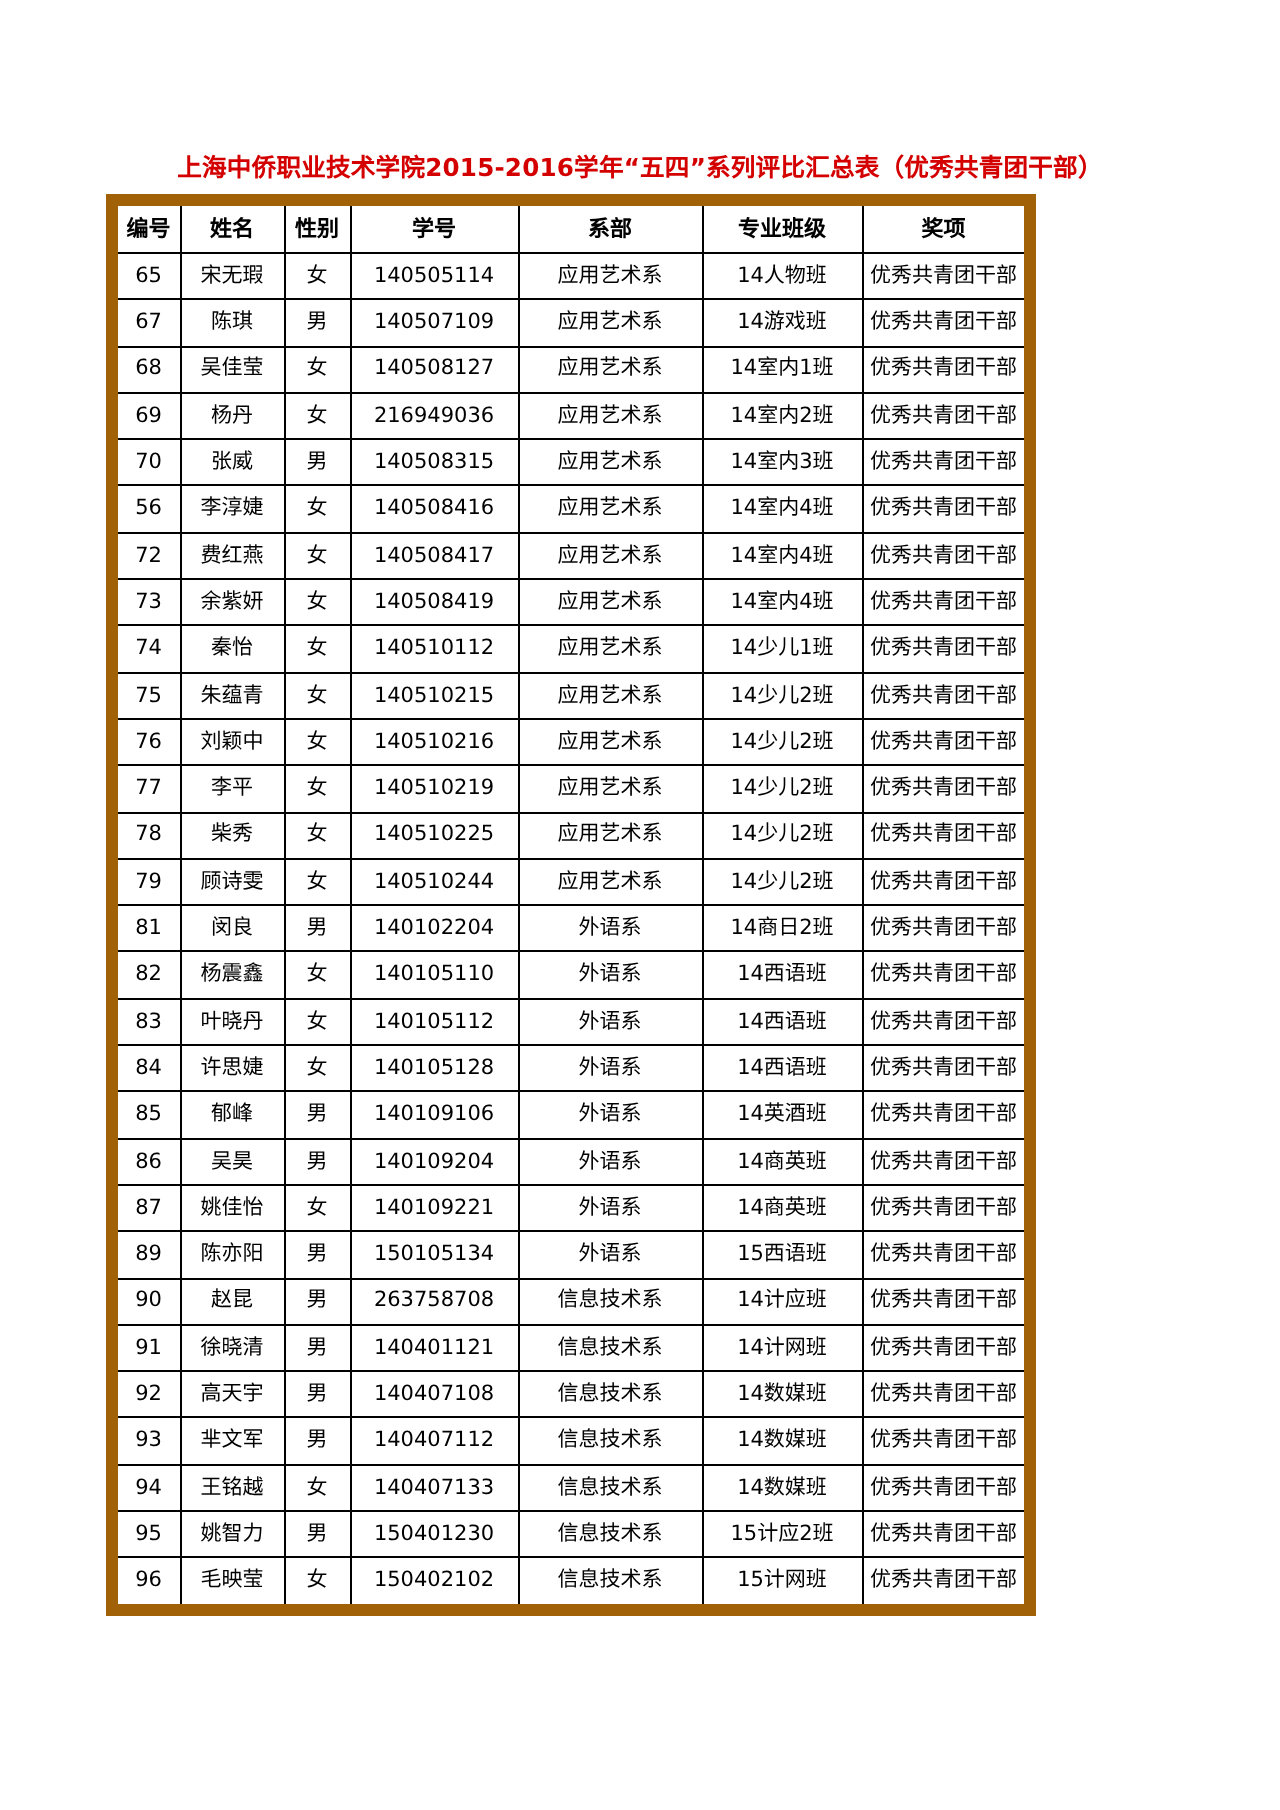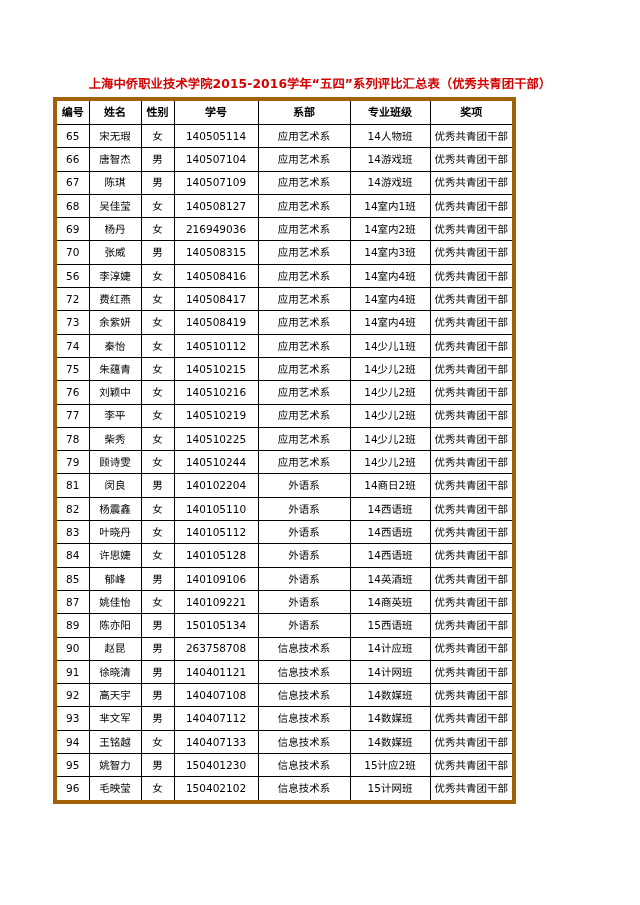--- a/index.html
+++ b/index.html
@@ -38,21 +38,21 @@
   .table-wrap {
     position: absolute;
     left: 53px;
     top: 97px;
     width: 459px;
   }
   table.summary {
     border-collapse: collapse;
     width: 459px;
     table-layout: fixed;
-    border: 4px solid #a16207;
+    border: 6px solid #a16207;
   }
   table.summary td, table.summary th {
     border: 1px solid #000000;
     padding: 0;
     height: 22.3px;
     text-align: center;
     vertical-align: middle;
     font-size: 10.5px;
     font-weight: normal;
     line-height: 1;
@@ -105,29 +105,20 @@
           <tr>
             <td>65</td>
             <td>宋无瑕</td>
             <td>女</td>
             <td>140505114</td>
             <td>应用艺术系</td>
             <td>14人物班</td>
             <td>优秀共青团干部</td>
           </tr>
           <tr>
-            <td>66</td>
-            <td>唐智杰</td>
-            <td>男</td>
-            <td>140507104</td>
-            <td>应用艺术系</td>
-            <td>14游戏班</td>
-            <td>优秀共青团干部</td>
-          </tr>
-          <tr>
             <td>67</td>
             <td>陈琪</td>
             <td>男</td>
             <td>140507109</td>
             <td>应用艺术系</td>
             <td>14游戏班</td>
             <td>优秀共青团干部</td>
           </tr>
           <tr>
             <td>68</td>
@@ -273,20 +264,29 @@
             <td>14西语班</td>
             <td>优秀共青团干部</td>
           </tr>
           <tr>
             <td>85</td>
             <td>郁峰</td>
             <td>男</td>
             <td>140109106</td>
             <td>外语系</td>
             <td>14英酒班</td>
+            <td>优秀共青团干部</td>
+          </tr>
+          <tr>
+            <td>86</td>
+            <td>吴昊</td>
+            <td>男</td>
+            <td>140109204</td>
+            <td>外语系</td>
+            <td>14商英班</td>
             <td>优秀共青团干部</td>
           </tr>
           <tr>
             <td>87</td>
             <td>姚佳怡</td>
             <td>女</td>
             <td>140109221</td>
             <td>外语系</td>
             <td>14商英班</td>
             <td>优秀共青团干部</td>

